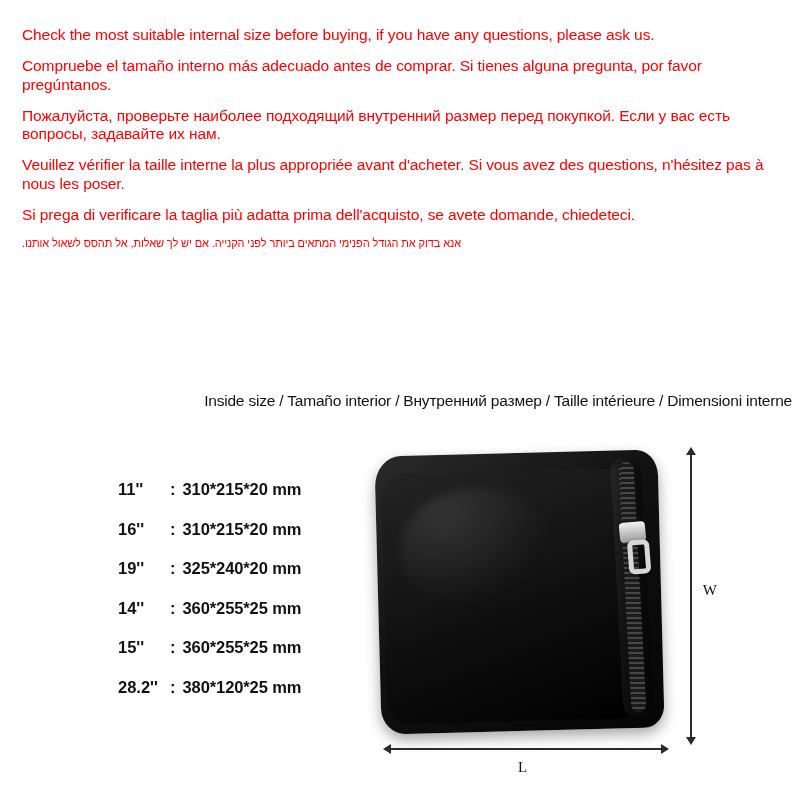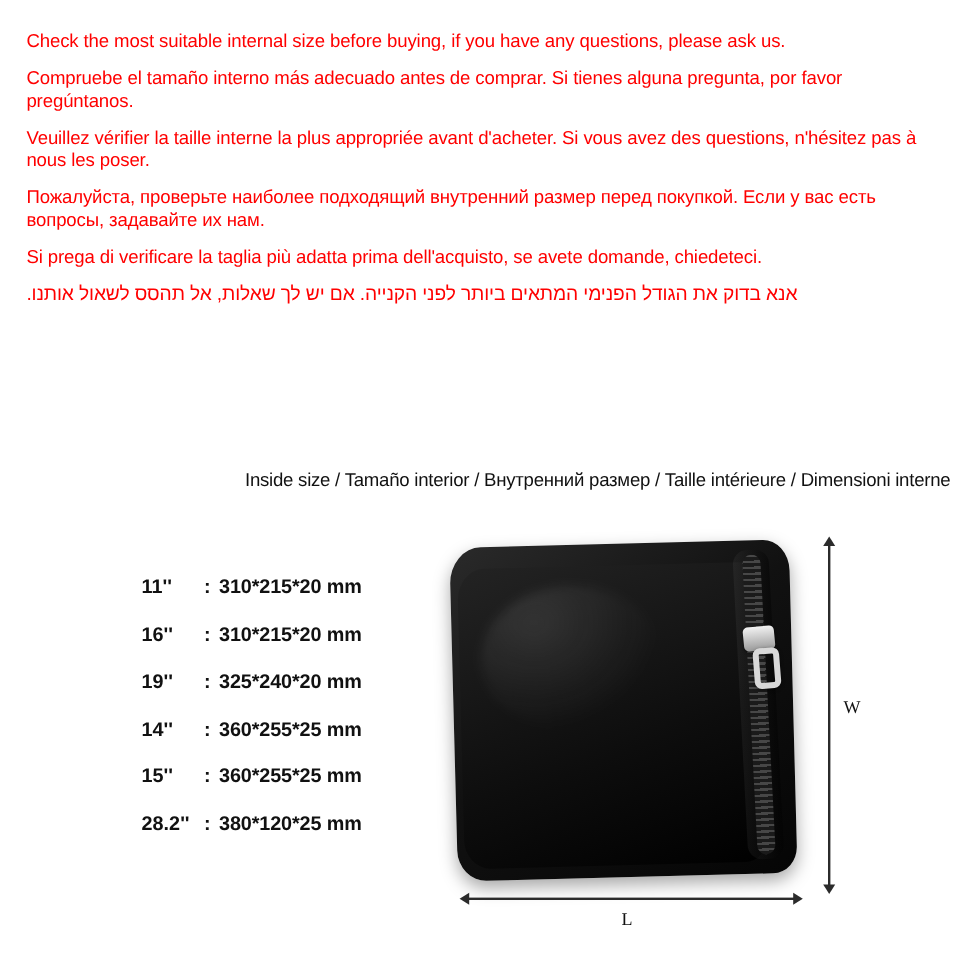--- a/index.html
+++ b/index.html
@@ -29,21 +29,21 @@
   .notice-line {
     color: #ff0000;
     font-size: 15.5px;
     line-height: 1.18;
     margin-bottom: 13px;
     letter-spacing: -0.1px;
   }
   .notice-line.he {
     direction: rtl;
     text-align: left;
-    font-size: 16px;
+    font-size: 11px;
   }
 
   
   .inside-size-caption {
     position: absolute;
     left: 10px;
     top: 392px;
     width: 782px;
     font-size: 15.5px;
     color: #111111;
@@ -212,22 +212,22 @@
   .dim-label-l { left: 158px; bottom: 4px; }
 </style>
 </head>
 <body>
 
 <div id="page">
 
   <div class="notice">
     <div class="notice-line">Check the most suitable internal size before buying, if you have any questions, please ask us.</div>
     <div class="notice-line">Compruebe el tamaño interno más adecuado antes de comprar. Si tienes alguna pregunta, por favor pregúntanos.</div>
+    <div class="notice-line">Пожалуйста, проверьте наиболее подходящий внутренний размер перед покупкой. Если у вас есть вопросы, задавайте их нам.</div>
     <div class="notice-line">Veuillez vérifier la taille interne la plus appropriée avant d'acheter. Si vous avez des questions, n'hésitez pas à nous les poser.</div>
-    <div class="notice-line">Пожалуйста, проверьте наиболее подходящий внутренний размер перед покупкой. Если у вас есть вопросы, задавайте их нам.</div>
     <div class="notice-line">Si prega di verificare la taglia più adatta prima dell'acquisto, se avete domande, chiedeteci.</div>
     <div class="notice-line he">אנא בדוק את הגודל הפנימי המתאים ביותר לפני הקנייה. אם יש לך שאלות, אל תהסס לשאול אותנו.</div>
   </div>
 
   <div class="inside-size-caption">Inside size / Tamaño interior / Внутренний размер / Taille intérieure / Dimensioni interne</div>
 
   <div class="size-list">
     <div class="size-row">
       <span class="size-label">11''</span>
       <span class="size-sep">:</span>

